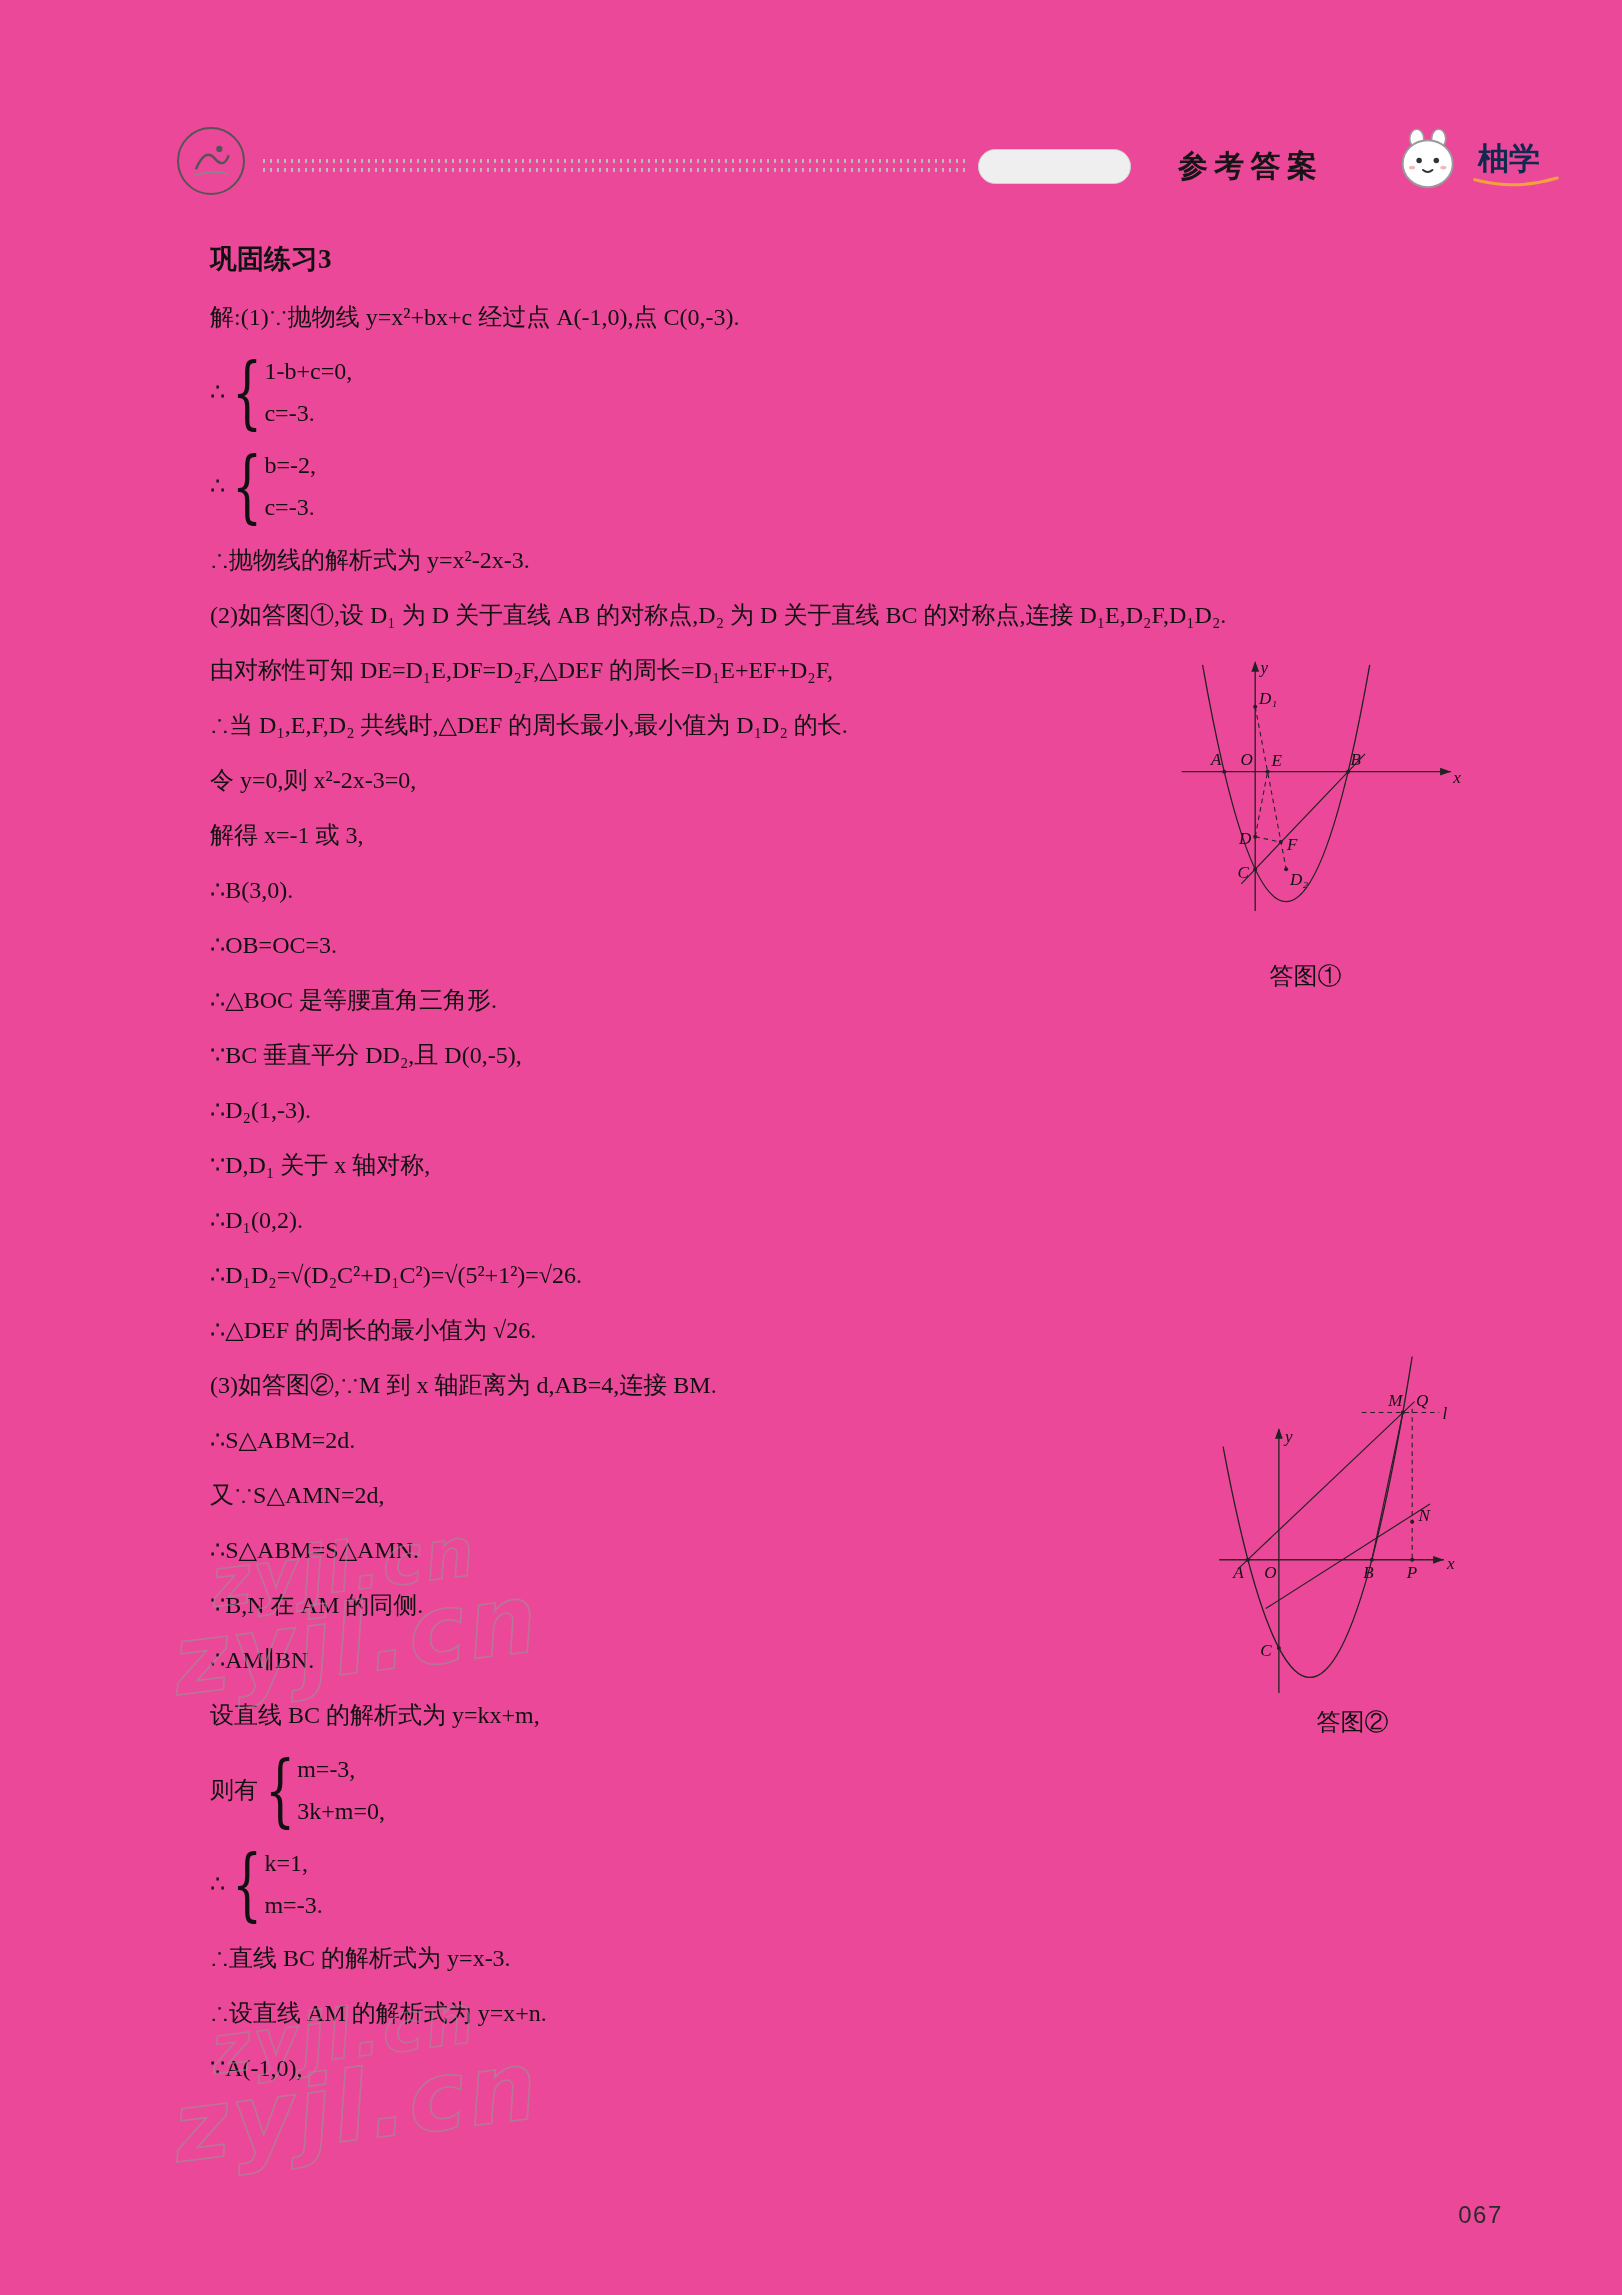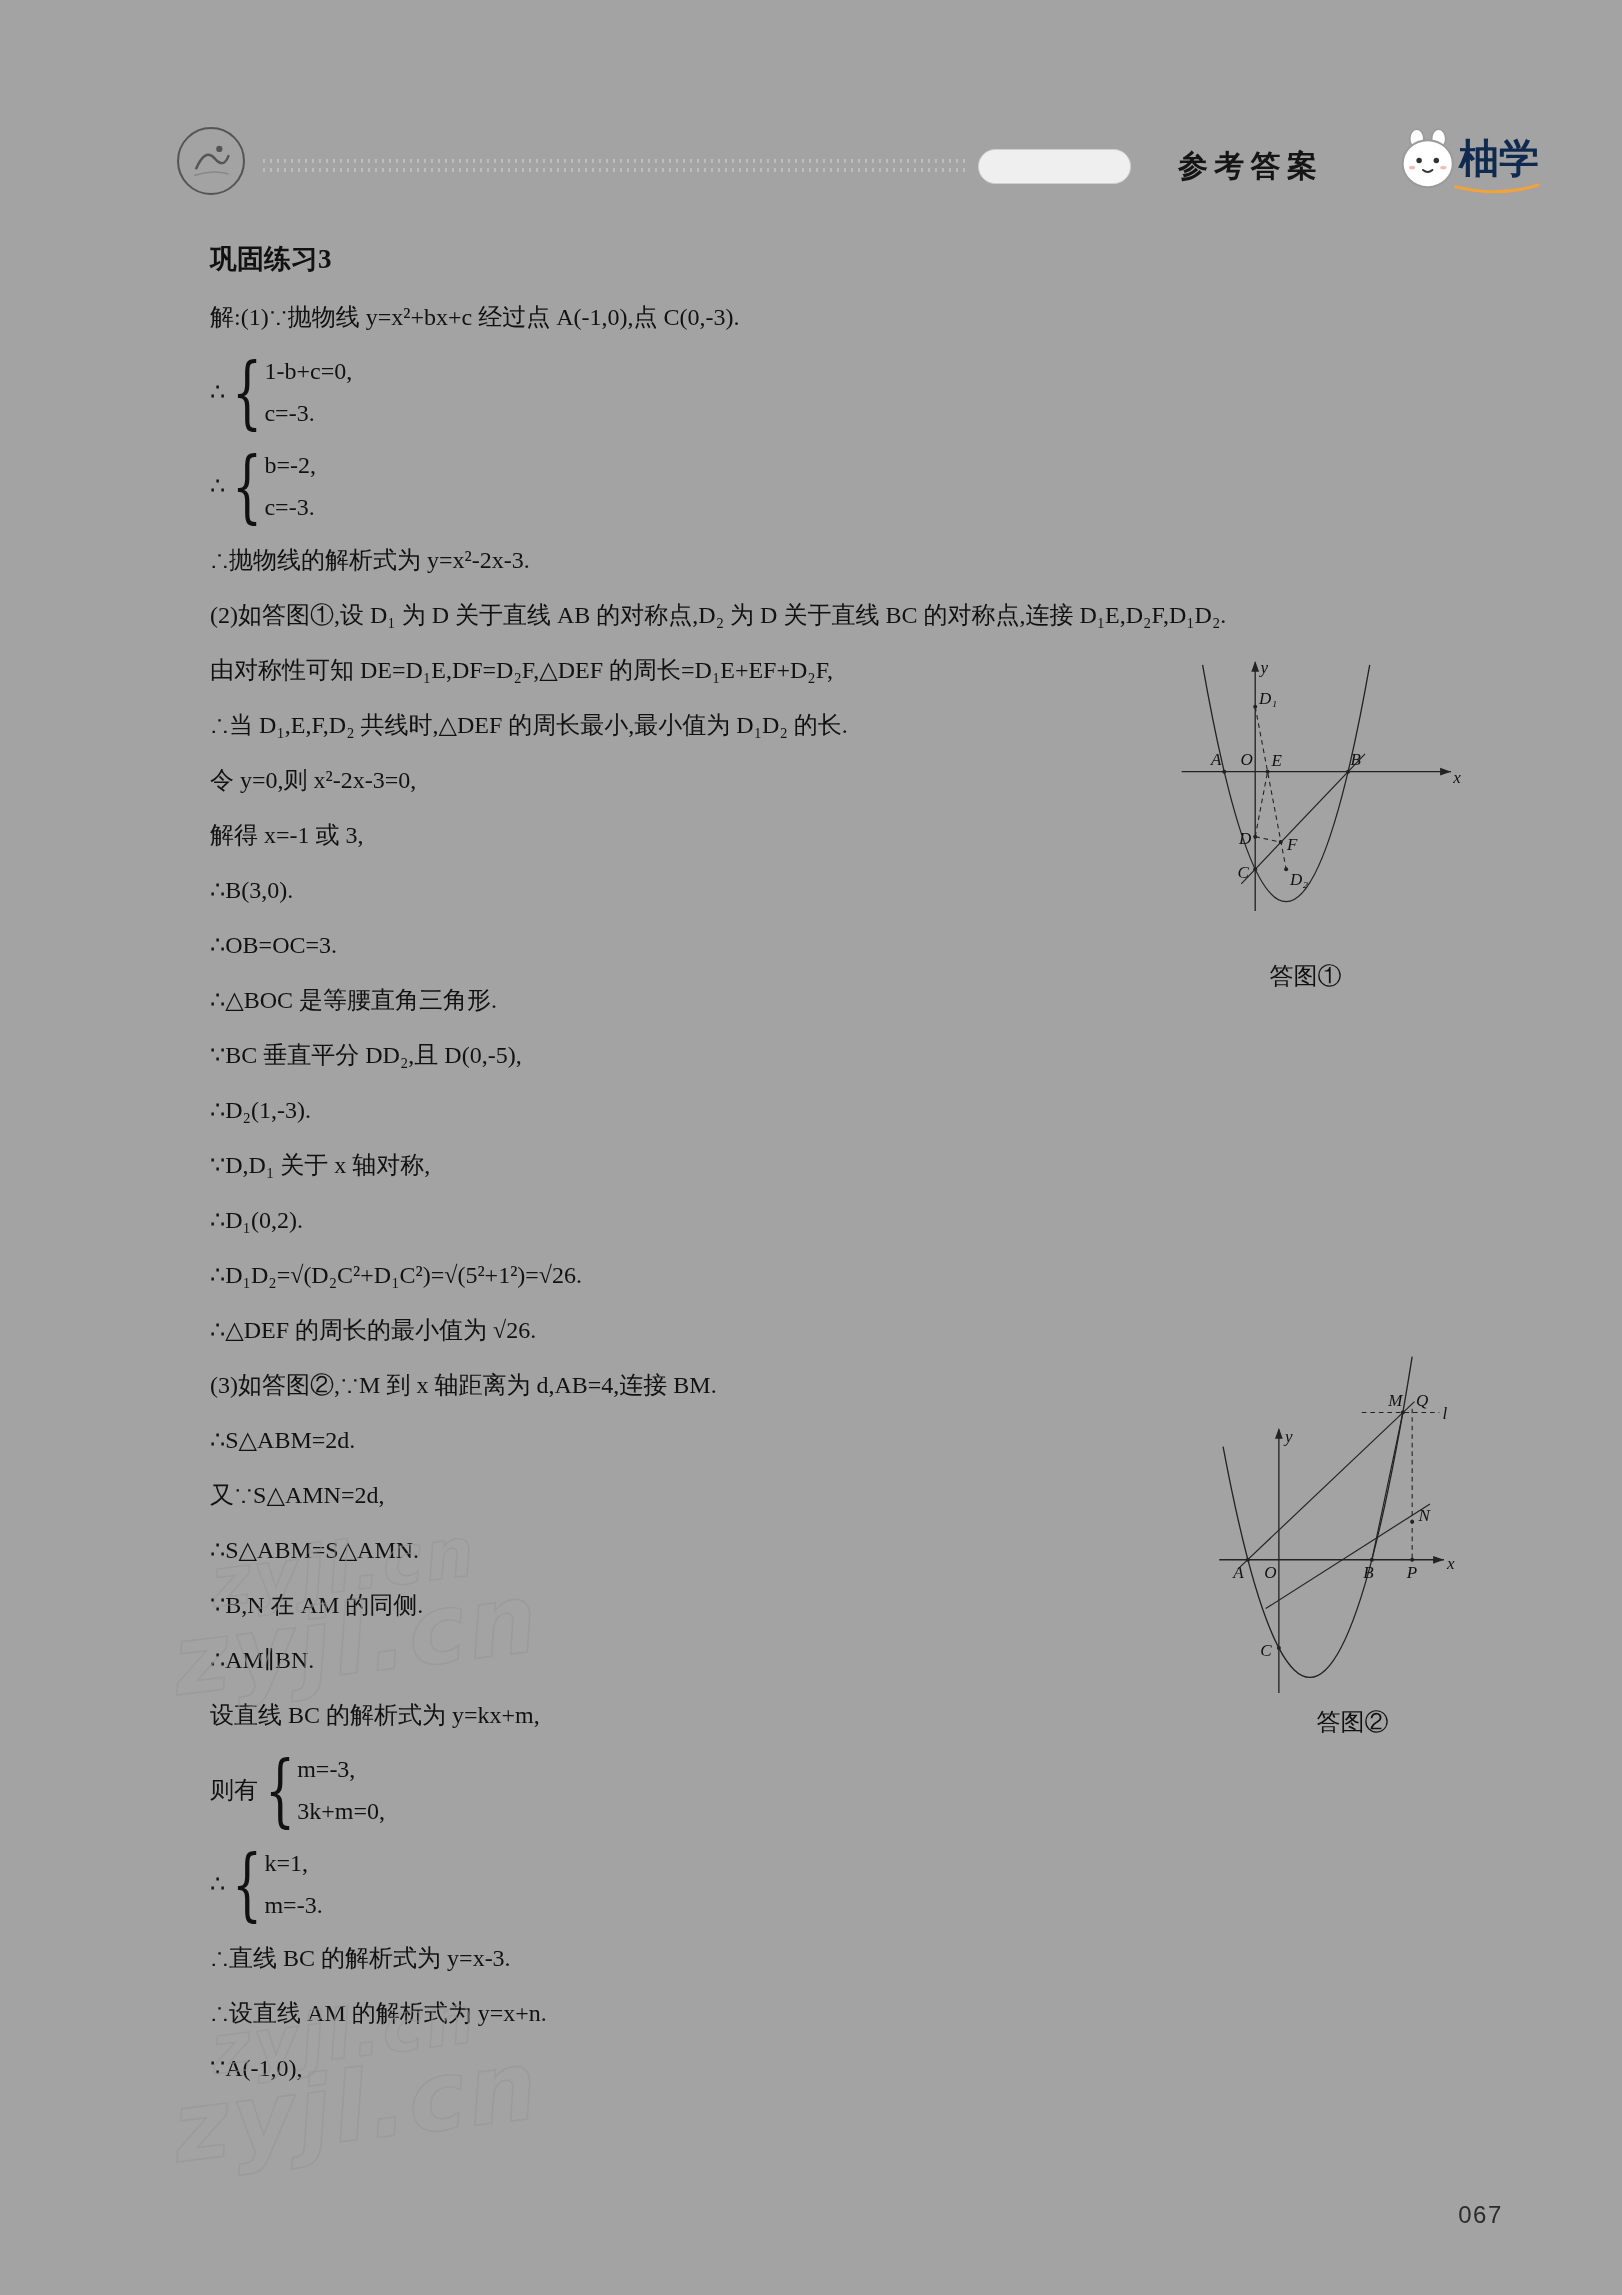--- a/index.html
+++ b/index.html
@@ -1,33 +1,33 @@
 <!DOCTYPE html>
 <html style="font-size:12.6px"><head>
 <meta charset="utf-8">
 <style>
   * { margin:0; padding:0; box-sizing:border-box; }
   html,body { background:#ffffff; }
   body { font-family:"Liberation Serif","DejaVu Serif",serif; }
-  .page { position:relative; width:1623px; height:2295px; background:#a3a3a3; overflow:hidden; }
+  .page { position:relative; width:1623px; height:2295px; background:#ec4899; overflow:hidden; }
 
   
   .header { position:absolute; left:177px; top:118px; width:1397px; height:94px; }
   .logo { position:absolute; left:0; top:9.4px; width:68px; height:68px; border:2.4px solid #555;
           border-radius:50%; display:flex; align-items:center; justify-content:center; }
   .dots { position:absolute; left:86px; top:41px; width:707px; height:12.6px;
           background:
             repeating-linear-gradient(90deg,#bdbdbd 0 2.4px,transparent 2.4px 7px) 0 0/100% 3.9px no-repeat,
             repeating-linear-gradient(90deg,#bdbdbd 0 2.4px,transparent 2.4px 7px) 0 8.6px/100% 3.9px no-repeat; }
   .pill { position:absolute; left:801px; top:31px; width:153px; height:35px; border-radius:17.3px;
           background:#efefef; border:0.8px solid #cfcfcf; }
   .answers-label { position:absolute; left:1001px; top:28px; font-size:30px; font-weight:bold;
           letter-spacing:6.3px; color:#151515; font-family:"Liberation Sans","DejaVu Sans",sans-serif; }
   .mascot { position:absolute; left:1221px; top:7.9px; display:flex; align-items:center; }
-  .brand { font-size:40px; font-weight:bold; color:#10294e; margin-left:0;
+  .brand { font-size:31px; font-weight:bold; color:#10294e; margin-left:19px;
            font-family:"Liberation Sans","DejaVu Sans",sans-serif; position:relative; }
   .brand-swoosh { position:absolute; left:-4.7px; bottom:-9.4px; width:86px; height:14px; }
 
   
   .content { position:absolute; left:210px; top:229px; width:1358px; color:#111; font-size:24px; }
   .title { height:61px; line-height:61px; font-size:27px; font-weight:bold; }
   .line { height:55px; line-height:55px; white-space:nowrap; }
   .system { height:94px; display:flex; align-items:center; }
   .sys-prefix { font-size:24px; margin-right:3.1px; }
   .sys-brace { font-size:79px; line-height:1; font-weight:400; color:#111;

